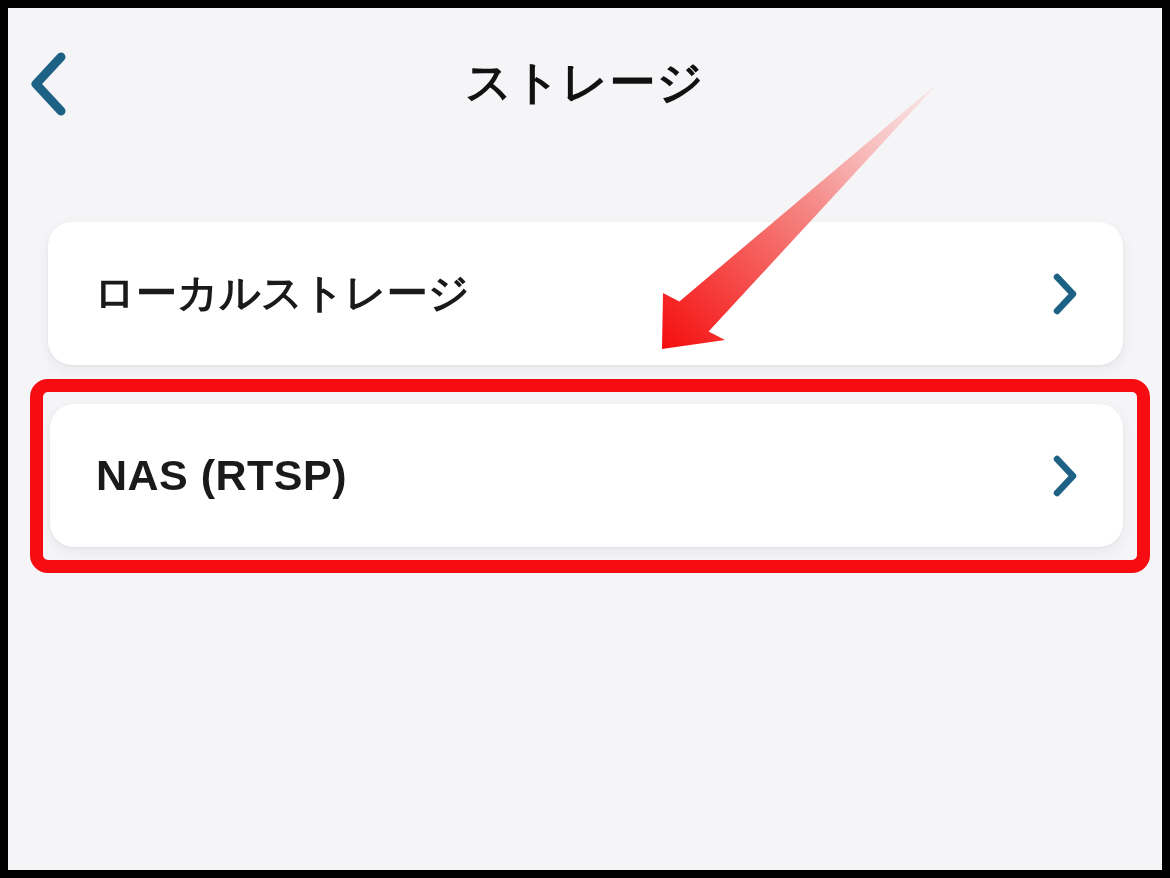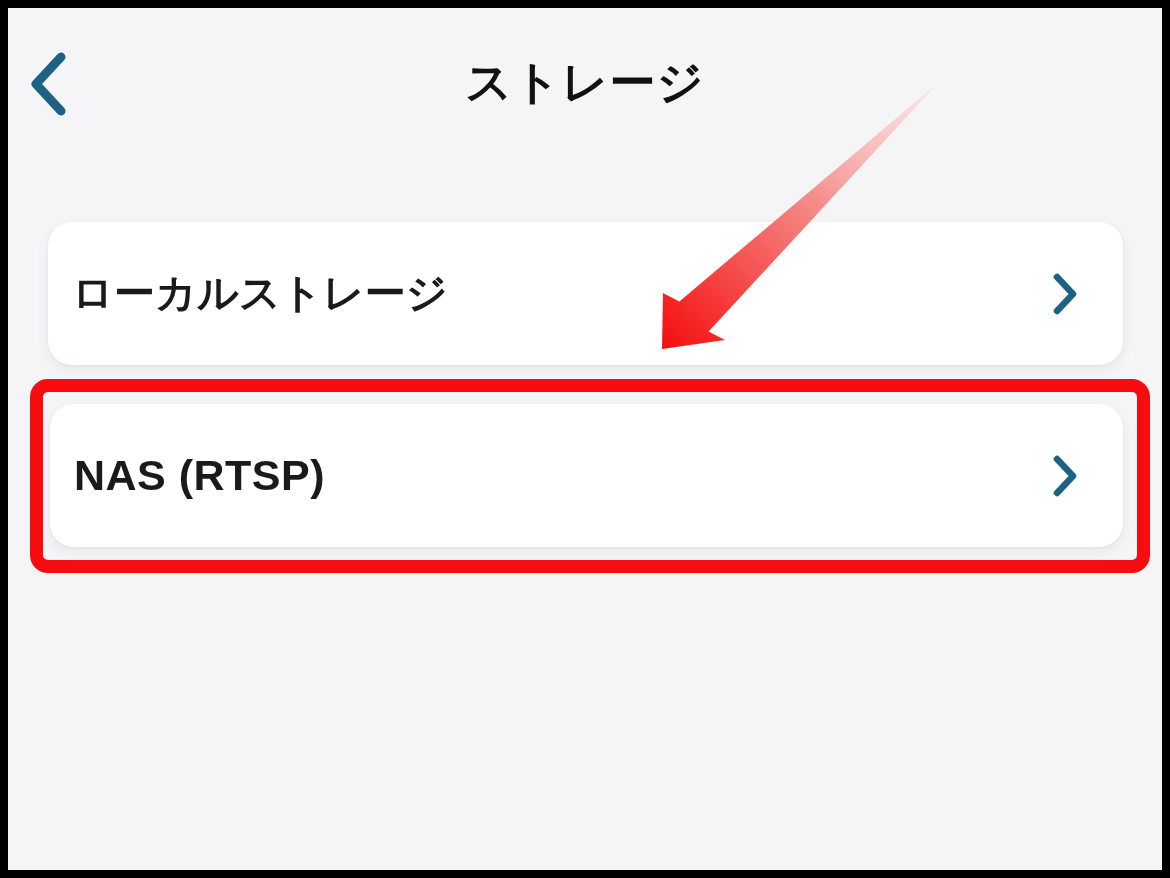--- a/index.html
+++ b/index.html
@@ -37,21 +37,21 @@
     z-index: 4;
     font-family: Liberation Mono, monospace;
   }
   
   .card {
     position: absolute;
     background: #ffffff;
     border-radius: 24px;
     box-shadow: 0 5px 14px rgba(20, 30, 50, 0.06), 0 1px 3px rgba(20, 30, 50, 0.05);
     display: flex; align-items: center;
-    padding: 0 44px 0 24px;
+    padding: 0 44px 0 46px;
     cursor: pointer;
     z-index: 3;
   }
   .card-local { left: 48px; top: 222px; width: 1075px; height: 143px; }
   .card-nas   { left: 50px; top: 404px; width: 1073px; height: 143px; }
   .card-label {
     flex: 1;
     color: #1a1a1a;
     white-space: nowrap;
     overflow: hidden;

